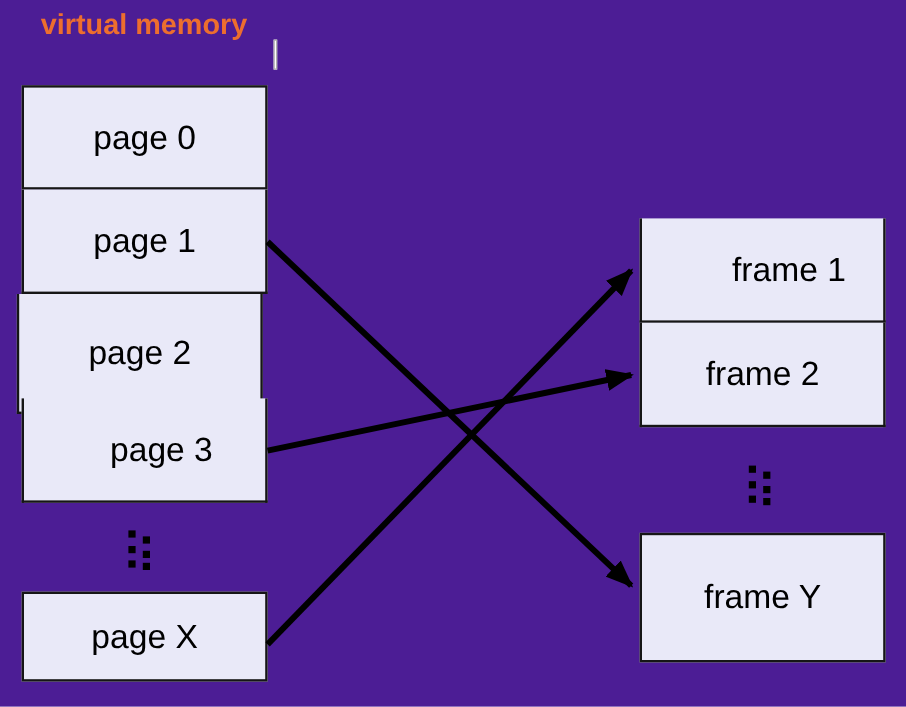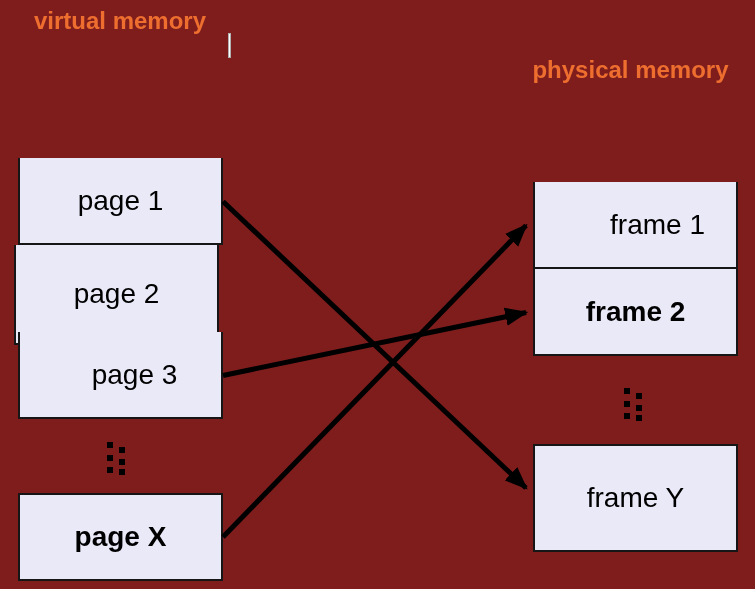--- a/index.html
+++ b/index.html
@@ -1,17 +1,17 @@
 <!DOCTYPE html>
 <html><head>
 <meta charset="utf-8">
 <style>
   html,body{margin:0;padding:0;background:#fff;}
   .canvas{
-    position:relative;width:755px;height:589px;background:#7f1d1d;
+    position:relative;width:755px;height:589px;background:#4c1d95;
     font-family:"Liberation Sans",sans-serif;overflow:hidden;
     --orange:#ED6E2E;--box-fill:#E9E9F8;--box-border:#161616;
   }
   .title{
     position:absolute;font-weight:bold;font-size:24px;line-height:29px;
     color:var(--orange);text-align:center;white-space:nowrap;
   }
   .vm-title{left:0;top:6px;width:240px;}
   .pm-title{left:513px;top:55px;width:235px;}
   .caret{
@@ -22,24 +22,24 @@
     position:absolute;width:205px;background:var(--box-fill);
     border:2px solid var(--box-border);box-sizing:border-box;
     display:flex;align-items:center;justify-content:center;
     font-size:28px;color:#000;
   }
   .stacked{border-top:none;}
   #box-p0{left:18px;top:71px;height:87px;}
   #box-p1{left:18px;top:158px;height:87px;}
   #box-p2{left:14px;top:245px;height:100px;}
   #box-p3{left:18px;top:332px;height:87px;padding-left:28px;}
-  #box-px{left:18px;top:493px;height:88px;font-weight:bold;}
+  #box-px{left:18px;top:493px;height:75px;}
   #box-f0{left:533px;top:95px;height:87px;}
   #box-f1{left:533px;top:182px;height:87px;padding-left:44px;}
-  #box-f2{left:533px;top:269px;height:87px;font-weight:bold;}
+  #box-f2{left:533px;top:269px;height:87px;}
   #box-fy{left:533px;top:444px;height:108px;}
   .dots{position:absolute;width:20px;height:34px;}
   .dots i{position:absolute;width:6px;height:6px;background:#000;}
   .dots i:nth-child(1){left:0;top:0;}
   .dots i:nth-child(2){left:0;top:13px;}
   .dots i:nth-child(3){left:0;top:25px;}
   .dots i:nth-child(4){left:12px;top:5px;}
   .dots i:nth-child(5){left:12px;top:17px;}
   .dots i:nth-child(6){left:12px;top:27px;}
   .dots-left{left:107px;top:442px;}
@@ -50,22 +50,22 @@
 <body>
 
 <div class="canvas" style="--orange: #ED6E2E; --box-fill: #E9E9F8; --box-border: #161616;">
 
   <div class="title vm-title">
     <div>virtual memory</div>
   </div>
 
   <div class="caret"></div>
 
-  <div class="title pm-title">physical memory</div>
 
+  <div class="membox" id="box-p0">page 0</div>
   <div class="membox stacked" id="box-p1">page 1</div>
   <div class="membox stacked" id="box-p2">page 2</div>
   <div class="membox stacked" id="box-p3">page 3</div>
 
   <div class="dots dots-left">
     <i></i>
       <i></i>
       <i></i>
       <i></i>
       <i></i>

